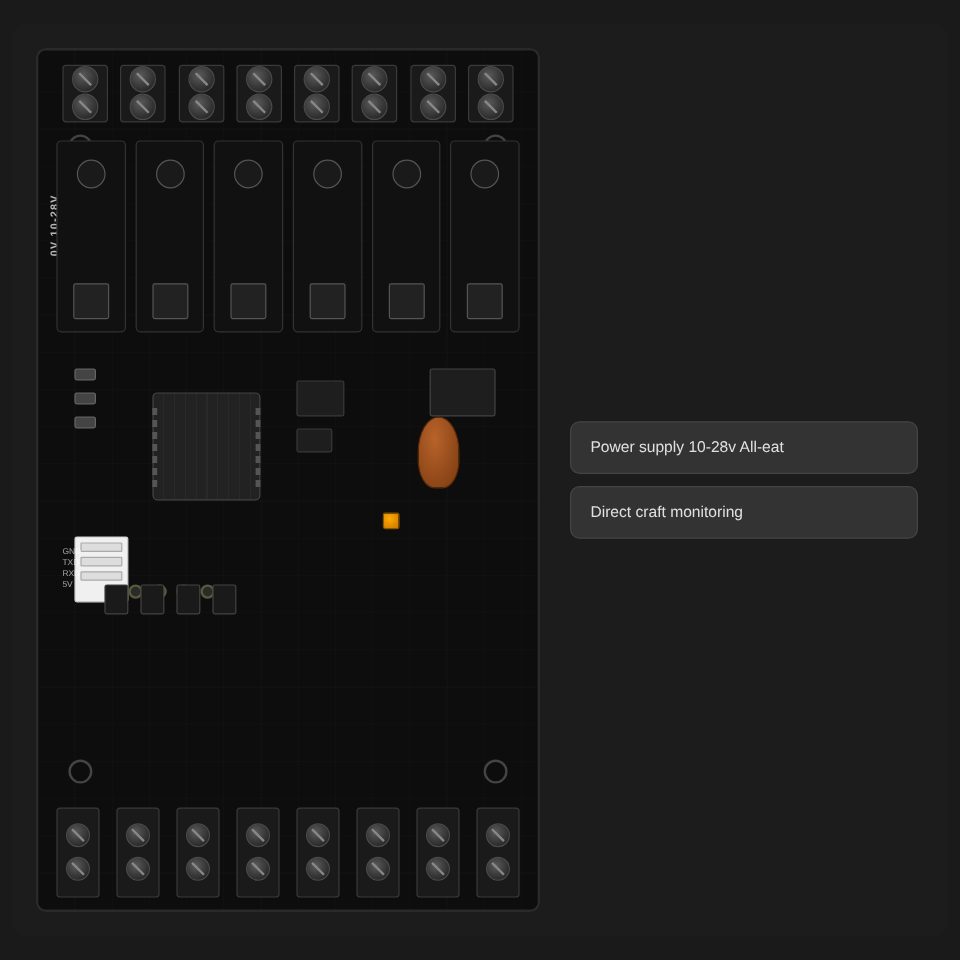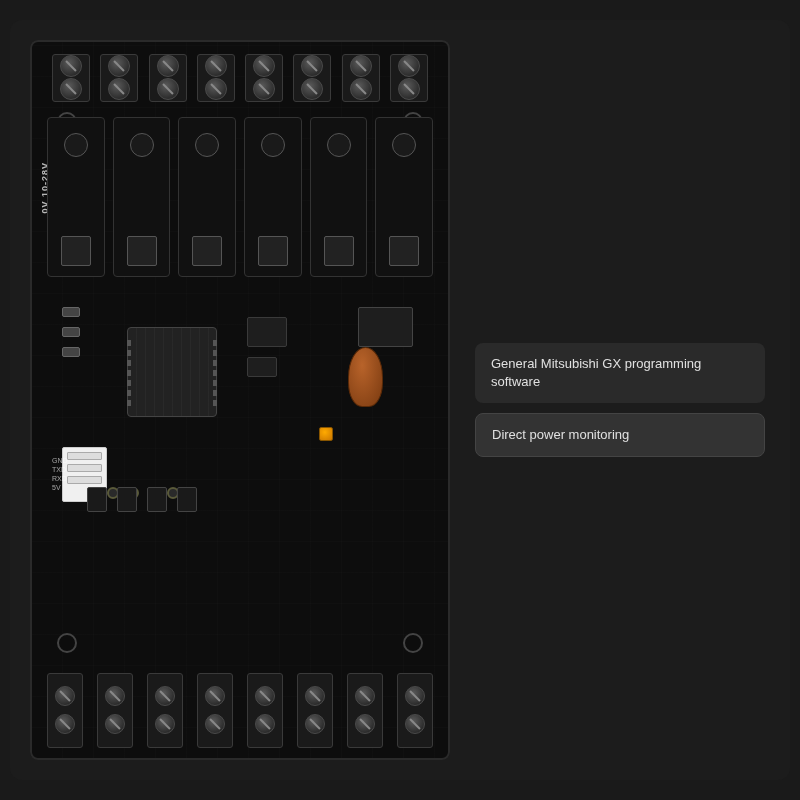--- a/index.html
+++ b/index.html
@@ -442,21 +442,21 @@
         <div class="terminal-block-bottom">
           <div class="terminal-screw" style="width:20px;height:20px;"></div>
           <div class="terminal-screw" style="width:20px;height:20px;"></div>
         </div>
       </div>
 
     </div>
   </div>
 
   <div class="features-panel">
-    <div class="feature-card">
-      <span class="feature-text">General Mitsubishi GX programming software</span>
+    <div class="feature-card highlighted">
+      <span class="feature-text">Power supply 10-28v All-eat</span>
     </div>
     <div class="feature-card highlighted">
-      <span class="feature-text">Direct power monitoring</span>
+      <span class="feature-text">Direct craft monitoring</span>
     </div>
   </div>
 
 </div>
 
 </body></html>

